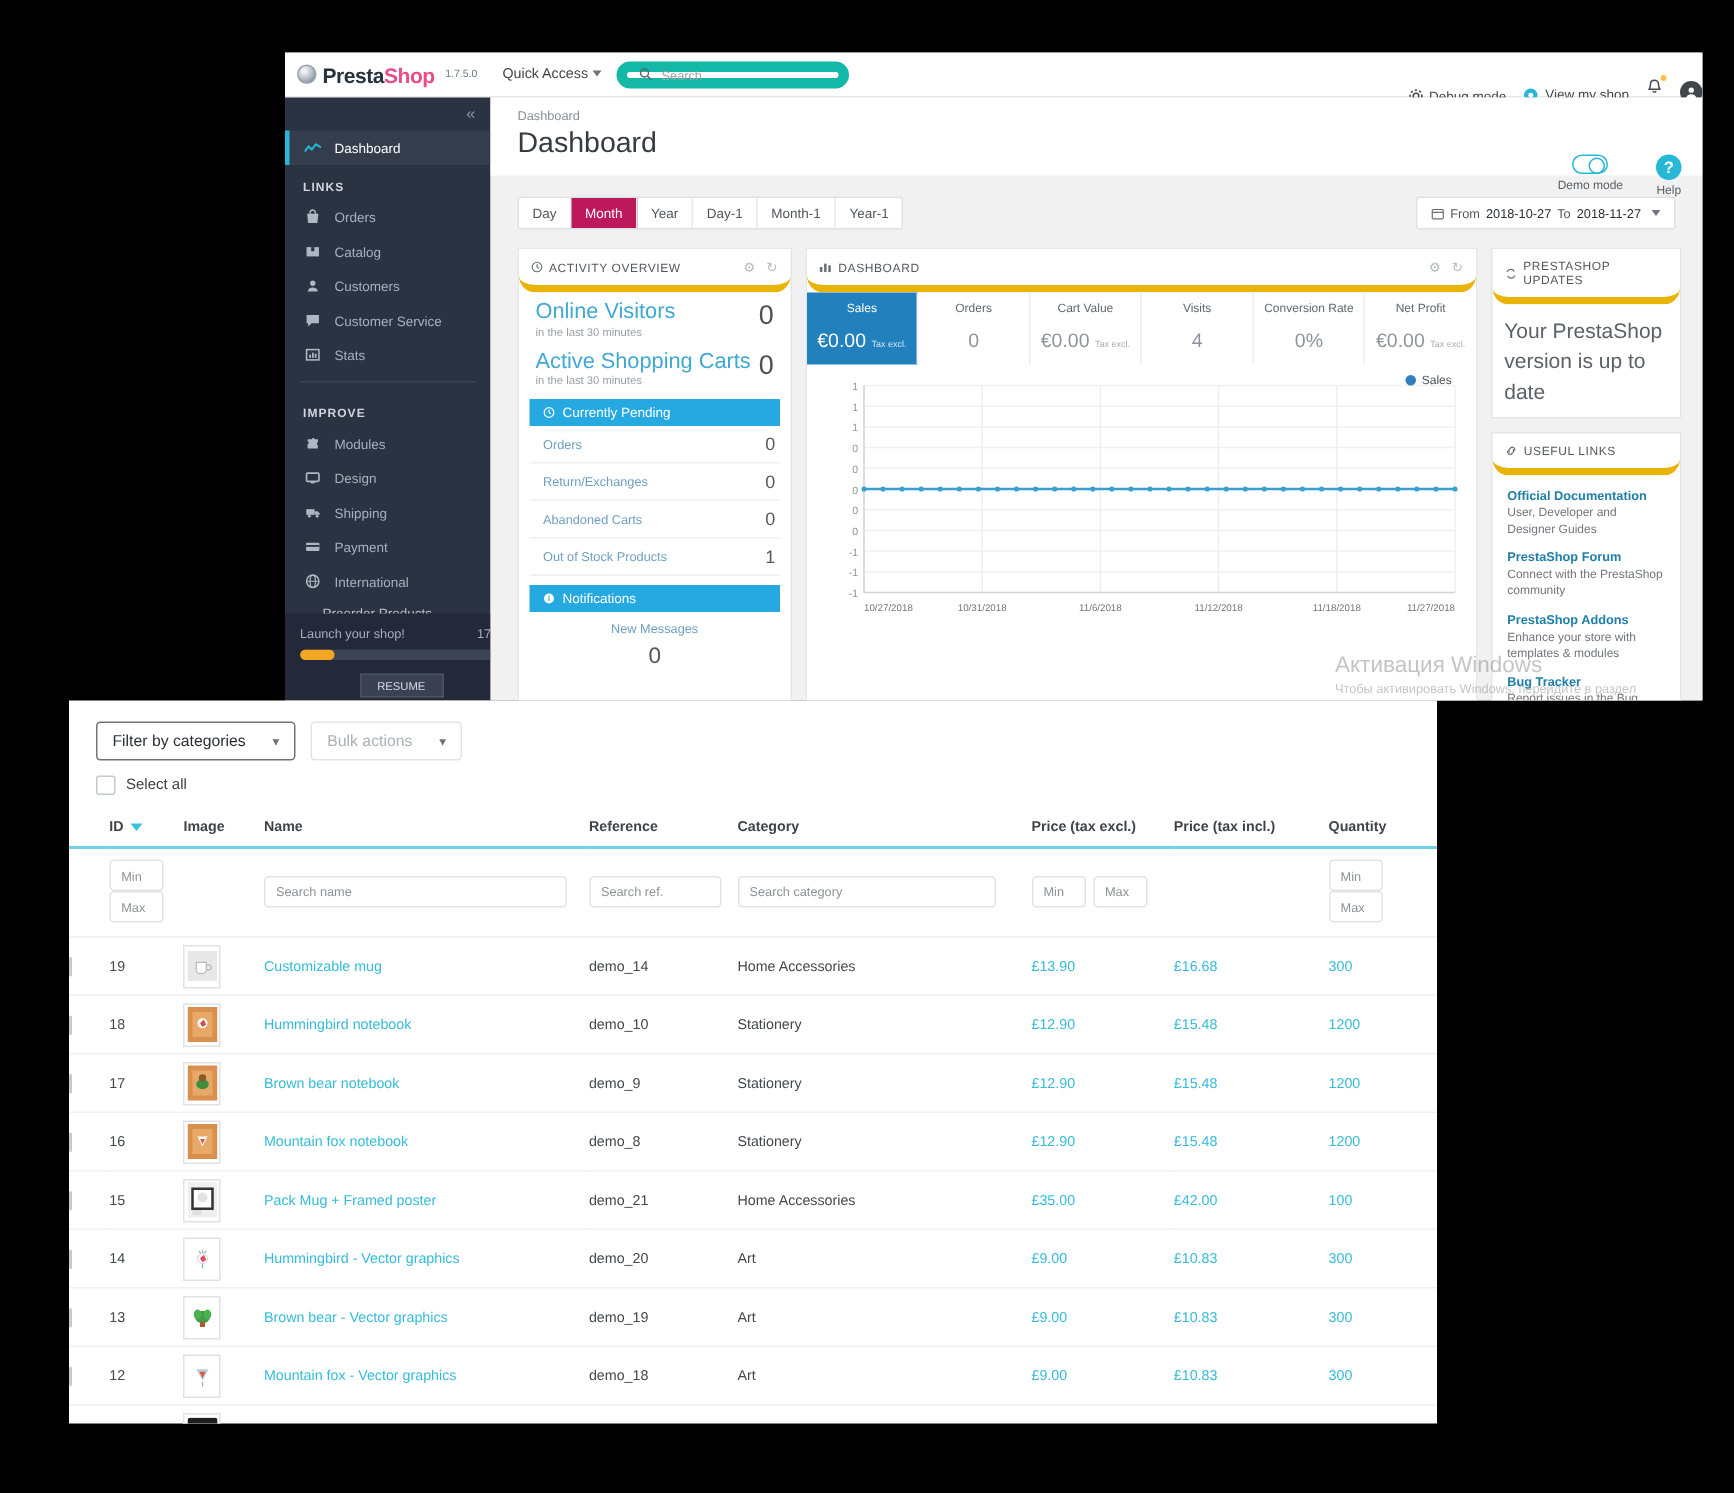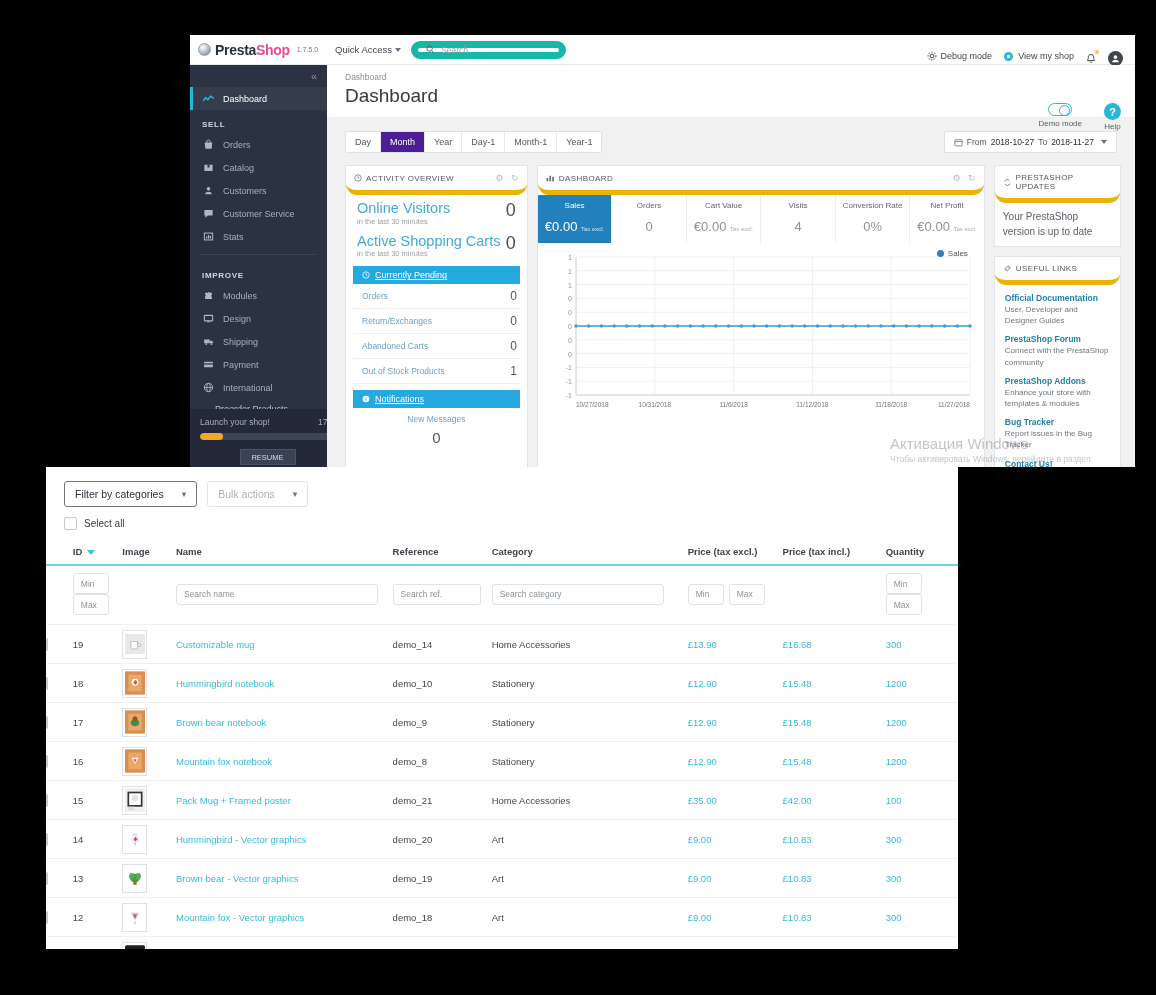--- a/index.html
+++ b/index.html
@@ -22,21 +22,21 @@
   .ps-name{ font-size:14px; font-weight:bold; letter-spacing:-.3px;}
   .ps-presta{ color:#25313f; } .ps-shop{ color:#ea4b89; }
   .ps-ver{ font-size:7px; color:#6c7a89; margin-left:3px;}
   .quick-access{ font-size:9.5px; color:#41464b; white-space:nowrap; }
   .caret{ display:inline-block; border-left:3px solid transparent;border-right:3px solid transparent;
           border-top:4px solid #6d7480; margin-left:3px; vertical-align:middle;}
   .search-pill{ margin-left:10px; width:155px; height:18px; border:7px solid #14b8a6;
                 border-radius:9px; display:flex; align-items:center; gap:6px; padding:0 8px;
                 background:#fff; }
   .search-pill span.ph{ font-size:8.5px; color:#9aa1a9; }
-  .topbar-right{ margin-left:auto; display:flex; align-items:flex-start; gap:11px; padding-right:12px;margin-top:20px;}
+  .topbar-right{ margin-left:auto; display:flex; align-items:flex-end; gap:11px; padding-right:0;margin-top:20px;}
   .tb-item{ display:flex; align-items:center; gap:4px; font-size:9px; color:#41464b; white-space:nowrap;}
   .bell{ position:relative; }
   .bell-dot{ position:absolute; right:-3px; top:-2px; width:6px;height:6px;border-radius:50%;
              background:#fbc34b; border:1px solid #fff;}
   .avatar-circle{ width:15px;height:15px;border-radius:50%;background:#41464b;
                   display:flex;align-items:center;justify-content:center;}
 
   
   .sidebar{ position:absolute; left:0; top:30px; width:137px; height:402px;
             background:#2b3241; color:#9aa4b3; font-size:9px; overflow:hidden;}
@@ -73,37 +73,37 @@
   .toggle-pill:after{ content:""; position:absolute; right:1px; top:1px; width:9px;height:9px;
                       border-radius:50%; border:1.6px solid #25b9d7;}
   .help-circle{ width:17px;height:17px;border-radius:50%;background:#25b9d7;color:#fff;
                 font-size:11px;font-weight:bold; display:flex;align-items:center;justify-content:center;
                 margin:0 auto 2px;}
   
   .range-row{ padding:14px 18px 0; display:flex; align-items:center;justify-content:space-between;}
   .seg{ display:flex; background:#fff; border:1px solid #dfe2e5; border-radius:2px; overflow:hidden;}
   .seg div{ padding:5px 9px; font-size:9px; color:#51575e; border-right:1px solid #e8eaec;}
   .seg div:last-child{ border-right:none;}
-  .seg div.on{ background:#4c1d95; color:#fff;}
+  .seg div.on{ background:#be185d; color:#fff;}
   .daterange{ margin-left:auto; background:#fff; border:1px solid #dfe2e5; border-radius:2px;
               padding:5px 9px; font-size:8.5px; color:#51575e; display:flex; align-items:center; gap:4px;}
   .dr-strong{ color:#2b3038; font-weight:normal;}
   
   .panels{ display:flex; gap:9px; padding:12px 14px 0 18px; }
   .panel{ background:#fff; border:1px solid #e3e6e8; }
   .panel-head{ display:flex; align-items:center; gap:4px; padding:7px 8px;
                border-bottom:5px solid #eab308; font-size:8px; color:#53585f; letter-spacing:.4px;border-radius:11px;}
   .panel-head .tools{ margin-left:auto; display:flex; gap:7px; color:#b6bcc2; font-size:9px;}
   #activity-panel{ width:194px; }
   .big-stat{ padding:5px 11px 2px; display:flex; justify-content:space-between; align-items:flex-start;}
   .big-stat .lbl{ font-size:14.5px; color:#3fa9d4; line-height:1.15;}
   .big-stat .sub{ font-size:7.5px; color:#9aa1a8; }
   .big-stat .num{ font-size:18px; color:#4a4f55; font-weight:300;}
   .sec-bar{ background:#25a9e0; color:#fff; font-size:9px; padding:4px 9px; margin:6px 7px 0;
-            display:flex; align-items:center; gap:5px;text-decoration:underline;}
+            display:flex; align-items:center; gap:5px;}
   .kv{ display:flex; justify-content:space-between; align-items:center; margin:0 7px;
        padding:5px 3px 5px 9px; border-bottom:1px solid #f0f0f0; }
   .kv .k{ font-size:8.5px; color:#6f9fc0;}
   .kv .v{ font-size:12px; color:#54595f;}
   .note-wrap{ text-align:center; padding:6px 0 0;}
   .note-lbl{ font-size:8.5px; color:#6f9fc0;}
   .note-num{ font-size:15px; color:#54595f; margin-top:5px;}
   #dash-panel{ width:449px;}
   .kpis{ display:flex; }
   .kpi{ flex:1; border-right:1px solid #eceef0; text-align:center; padding:6px 2px 9px;}
@@ -111,21 +111,21 @@
   .kpi .t{ font-size:8px; color:#616870; }
   .kpi .v{ font-size:13px; color:#8d949c; margin-top:9px; font-weight:300;}
   .kpi .tx{ font-size:6px; color:#a7aeb5; }
   .kpi.on{ background:#2280bd; }
   .kpi.on .t{ color:#fff;} .kpi.on .v{ color:#fff;} .kpi.on .tx{ color:#cfe4f2;}
   .chart-area{ position:relative; height:183px; padding:6px 8px 0;}
   .legend{ position:absolute; right:16px; top:6px; font-size:8px; color:#4c5258;
            display:flex; align-items:center; gap:4px;}
   .legend .dot{ width:7px;height:7px;border-radius:50%;background:#2f7fc1;}
   #right-col{ width:135px; display:flex; flex-direction:column; gap:9px;}
-  .upd-body{ padding:7px 8px; font-size:10px; color:#5b6168; line-height:1.45;}
+  .upd-body{ padding:7px 8px; font-size:14px; color:#5b6168; line-height:1.45;}
   .links-body{ padding:8px 10px 10px;}
   .lk{ margin-bottom:8px;}
   .lk a{ font-size:8.5px; color:#1f7fa8; font-weight:bold; text-decoration:none; display:block;}
   .lk p{ font-size:8px; color:#70767d; line-height:1.4; margin-top:1px;}
   
   .wm{ position:absolute; left:700px; top:400px; color:rgba(120,125,130,.45); pointer-events:none;}
   .wm .w1{ font-size:15px;} .wm .w2{ font-size:8.5px; margin-top:2px;}
 
   
   #product-panel{
@@ -215,21 +215,21 @@
   <div class="sidebar">
     <div class="collapse-row">«</div>
     <div class="nav-item active">
       <span class="nav-ico">
         <svg width="11" height="8" viewBox="0 0 16 10">
             <polyline points="0,8 4,3 7,6 11,1 16,4" fill="none" stroke="#25b9d7" stroke-width="2"></polyline>
           </svg>
       </span>
       <span>Dashboard</span>
     </div>
-    <div class="nav-title">SELL</div>
+    <div class="nav-title">LINKS</div>
 
     <div class="nav-item">
       <span class="nav-ico">
         <svg width="11" height="11" viewBox="0 0 16 16">
             <path d="M2.5 5h11l-1 9h-9z" fill="#aeb7c3"></path>
             <path d="M5.5 5.5V4a2.5 2.5 0 0 1 5 0v1.5" fill="none" stroke="#aeb7c3" stroke-width="1.4"></path>
           </svg>
       </span>
         <span>Orders</span>
     </div>

